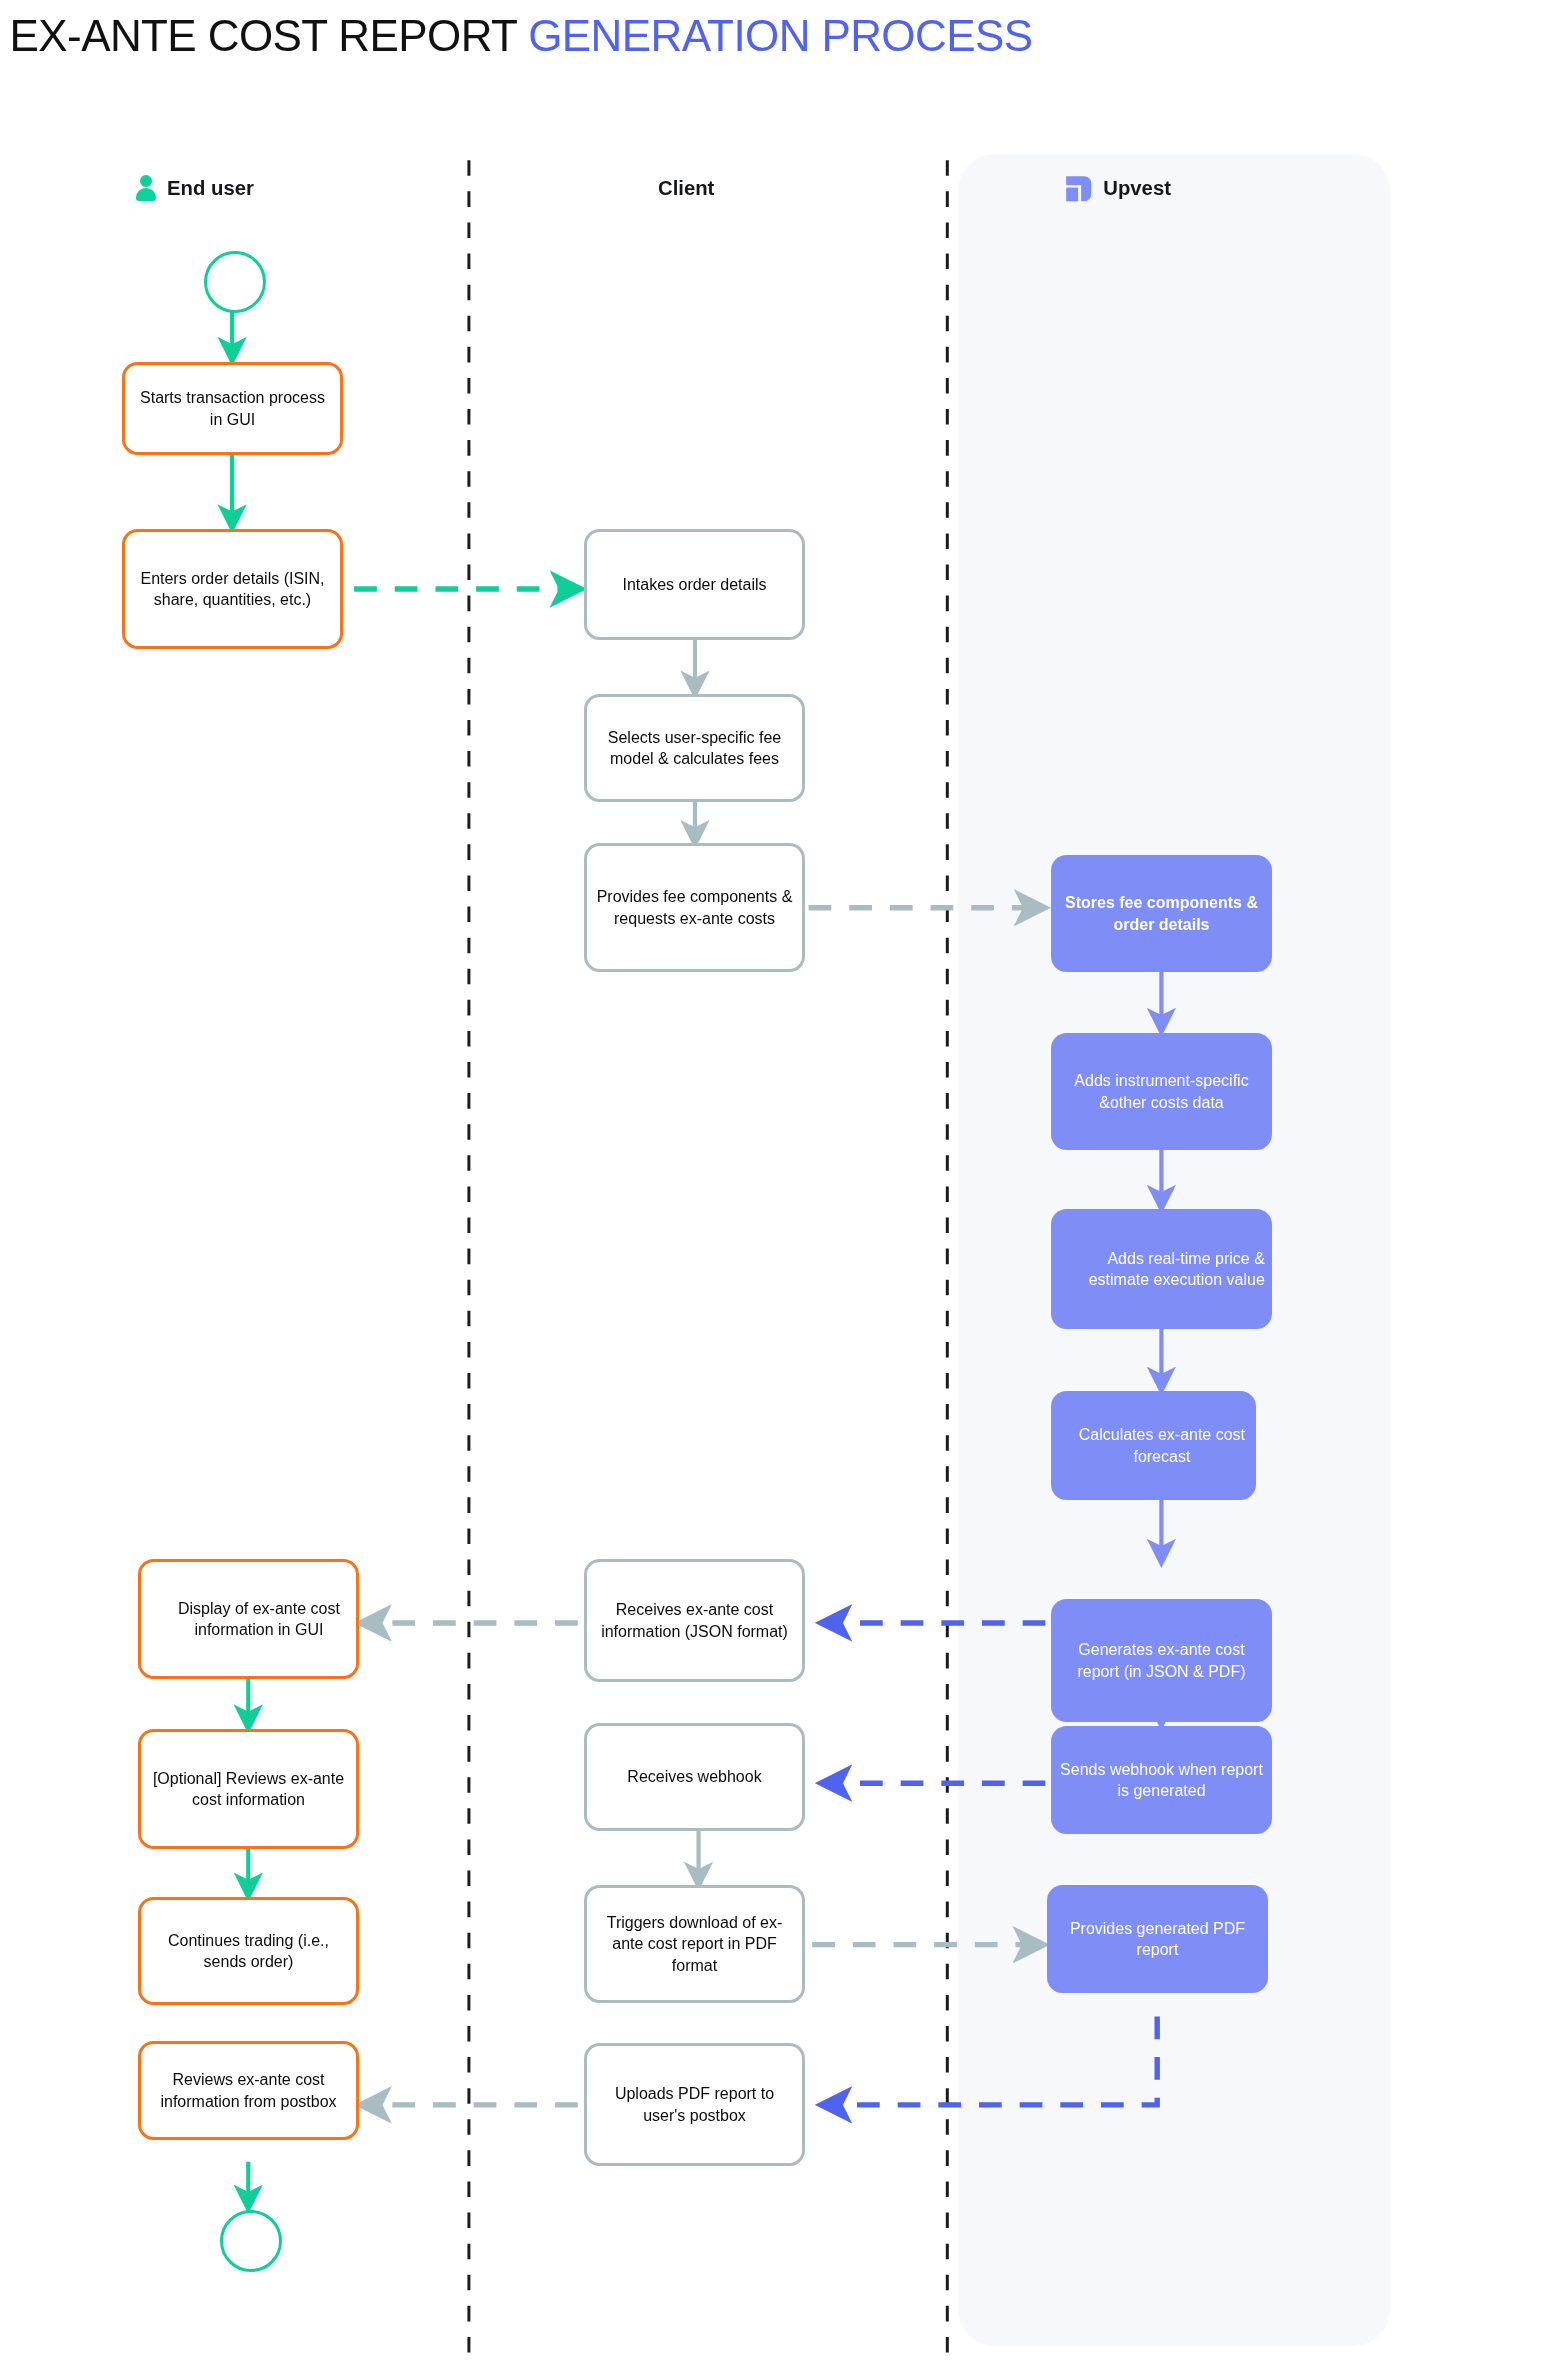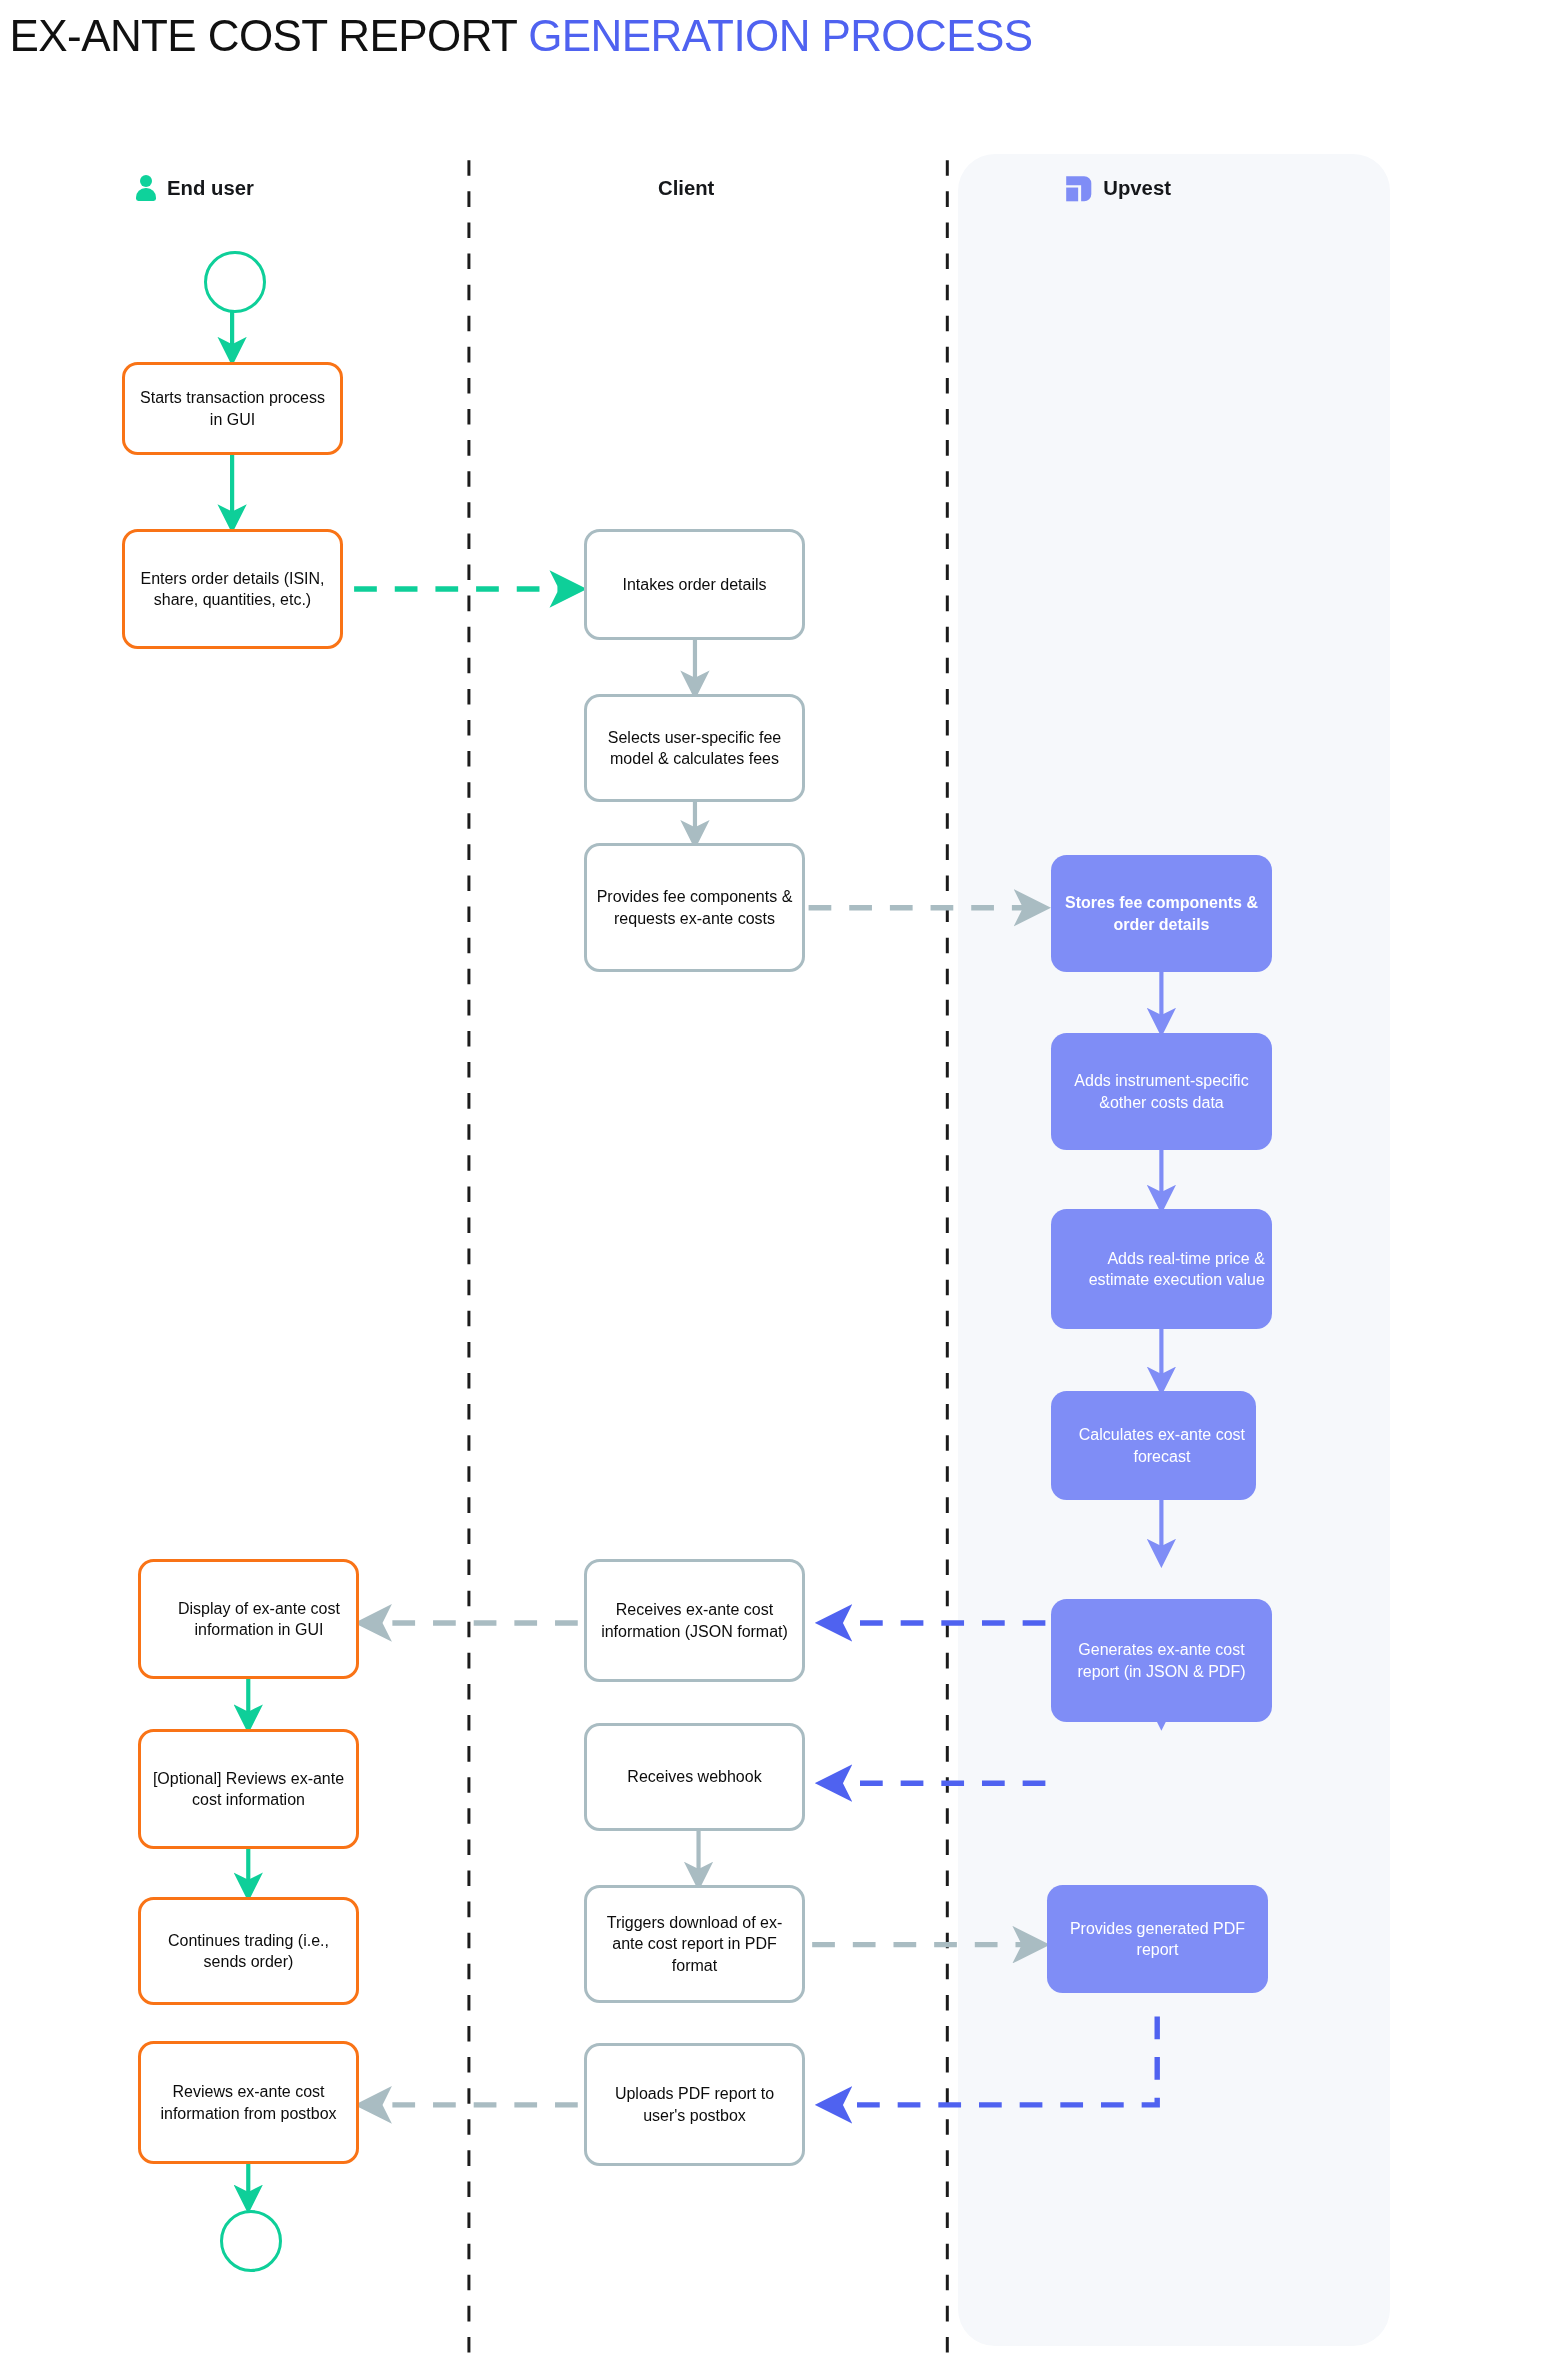--- a/index.html
+++ b/index.html
@@ -173,21 +173,21 @@
   </div>
 
   <div class="node green" style="left:138px;top:1729px;width:221px;height:120px;">
     <span>[Optional] Reviews ex-ante cost information</span>
   </div>
 
   <div class="node green" style="left:138px;top:1897px;width:221px;height:108px;">
     <span>Continues trading (i.e., sends order)</span>
   </div>
 
-  <div class="node green" style="left:138px;top:2041px;width:221px;height:123px;">
+  <div class="node green" style="left:138px;top:2041px;width:221px;height:99px;">
     <span>Reviews ex-ante cost information from postbox</span>
   </div>
 
   <div class="node grey" style="left:584px;top:529px;width:221px;height:111px;">
     <span>Intakes order details</span>
   </div>
 
   <div class="node grey" style="left:584px;top:694px;width:221px;height:108px;">
     <span>Selects user-specific fee model &amp; calculates fees</span>
   </div>
@@ -225,20 +225,23 @@
   </div>
 
   <div class="node purple" style="left:1051px;top:1391px;width:205px;height:109px;padding-left:24px;">
     <span>Calculates ex-ante cost forecast</span>
   </div>
 
   <div class="node purple" style="left:1051px;top:1563px;width:221px;height:123px;margin-top:36px;">
     <span>Generates ex-ante cost report (in JSON &amp; PDF)</span>
   </div>
 
+  <div class="node purple" style="left:1051px;top:1726px;width:221px;height:108px;">
+    <span>Sends webhook when report is generated</span>
+  </div>
 
   <div class="node purple" style="left:1047px;top:1885px;width:221px;height:108px;">
     <span>Provides generated PDF report</span>
   </div>
 
 </div>
 
 <div id="title">
   <span>EX-ANTE COST REPORT </span><span class="accent">GENERATION PROCESS</span>
 </div>

